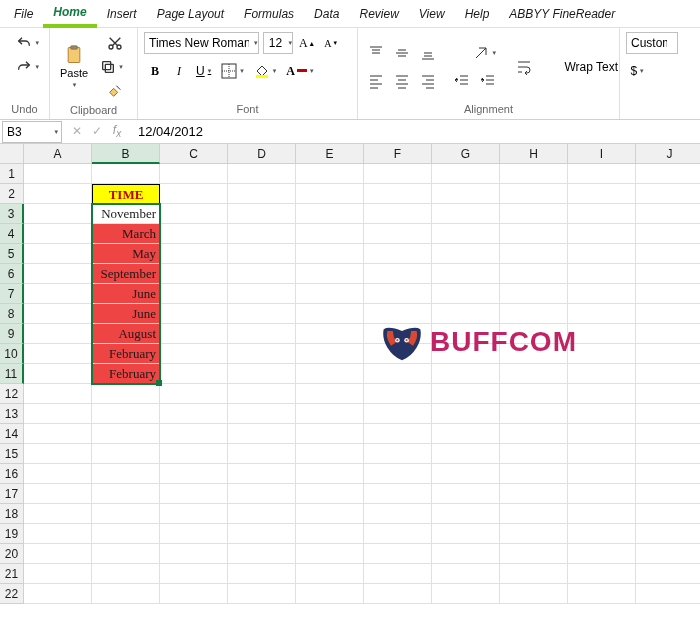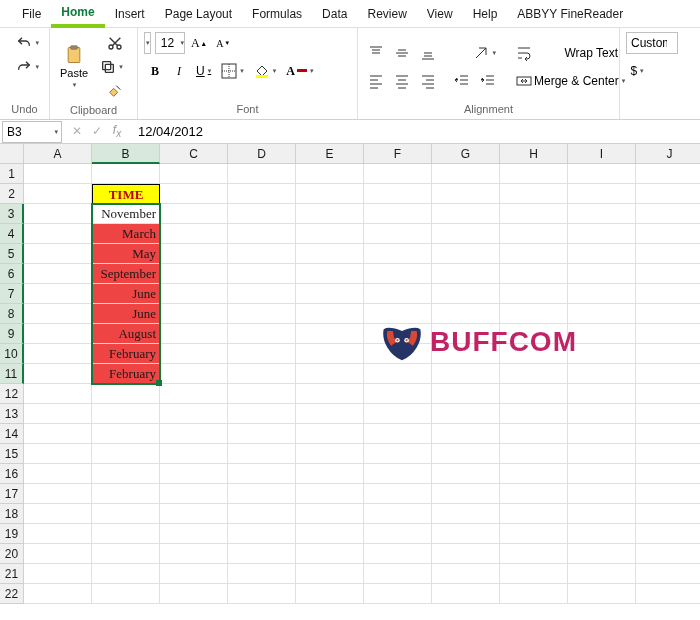--- a/index.html
+++ b/index.html
@@ -1,19 +1,19 @@
 <!DOCTYPE html>
 <html><head>
 <meta charset="utf-8">
 <style>
   * { box-sizing: border-box; margin: 0; padding: 0; font-family: "Segoe UI", Arial, sans-serif; }
   body { width: 700px; height: 620px; background: #fff; overflow: hidden; font-size: 12px; color: #1a1a1a; position: relative; }
 
   
-  .tabs { display: flex; align-items: center; height: 28px; background: #fff; border-bottom: 1px solid #e0e0e0; padding-left: 12px; }
+  .tabs { display: flex; align-items: center; height: 28px; background: #fff; border-bottom: 1px solid #e0e0e0; padding-left: 4px; font-style: italic; }
   .tab { padding: 0 10px; height: 28px; line-height: 28px; font-size: 12px; cursor: pointer; }
   .tab.active { color: #0f7b3e; font-weight: 600; border-bottom: 4px solid #84cc16; height: 28px; line-height: 25px; }
 
   
   .ribbon { display: flex; height: 92px; background: #fff; border-bottom: 1px solid #d0d0d0; }
   .group { border-right: 1px solid #e0e0e0; display: flex; flex-direction: column; justify-content: space-between; padding: 4px 6px 2px 6px; }
   .group-body { display: flex; align-items: center; gap: 4px; flex: 1; }
   .group-label { text-align: center; font-size: 11px; color: #666; height: 16px; line-height: 16px; }
 
   .col { display: flex; flex-direction: column; gap: 2px; align-items: flex-end; }
@@ -142,20 +142,21 @@
           </button>
       </div>
     </div>
     <div class="group-label">Clipboard</div>
   </div>
 
   <div class="group" style="width:220px">
     <div class="group-body col" style="align-items:flex-start;gap:6px">
       <div class="row">
         <div class="font-box">
+          <input class="font-name" value="Times New Roman" style="">
             <span class="caret">▾</span>
         </div>
         <div class="font-box" style="margin-left:2px">
           <input class="font-size" value="12" style="">
             <span class="caret">▾</span>
         </div>
         <button class="rbtn" style="font-family:serif">A<sup style="font-size:8px">▴</sup></button>
         <button class="rbtn" style="font-family:serif;font-size:10px">A<sup style="font-size:7px">▾</sup></button>
       </div>
       <div class="row">
@@ -248,28 +249,20 @@
               </svg>
             </button>
         </div>
       </div>
       <div class="col" style="gap:6px;margin-left:8px;align-items:flex-start">
         <button class="rbtn" style="width:110px;justify-content:space-between">
           <svg viewBox="0 0 16 16" stroke="#333" fill="none">
               <path d="M2 3h12M2 8h9a3 3 0 010 6h-2m0 0l2-2m-2 2l2 2M2 13h4"></path>
             </svg>
           <span>Wrap Text</span>
-        </button>
-        <button class="rbtn" style="width:130px;justify-content:flex-start">
-          <svg viewBox="0 0 16 16" stroke="#333" fill="none">
-              <rect x="1" y="4" width="14" height="8"></rect>
-              <path d="M5 8h6M5 8l2-2M5 8l2 2M11 8l-2-2M11 8l-2 2"></path>
-            </svg>
-          <span>Merge &amp; Center</span>
-            <span class="caret">▾</span>
         </button>
       </div>
     </div>
     <div class="group-label">Alignment</div>
   </div>
 
   <div class="group" style="width:60px;border-right:none">
     <div class="group-body col" style="align-items:flex-start;gap:6px">
       <div class="font-box" style="width:52px">
         <input style="width: 44px;" value="Custom">

